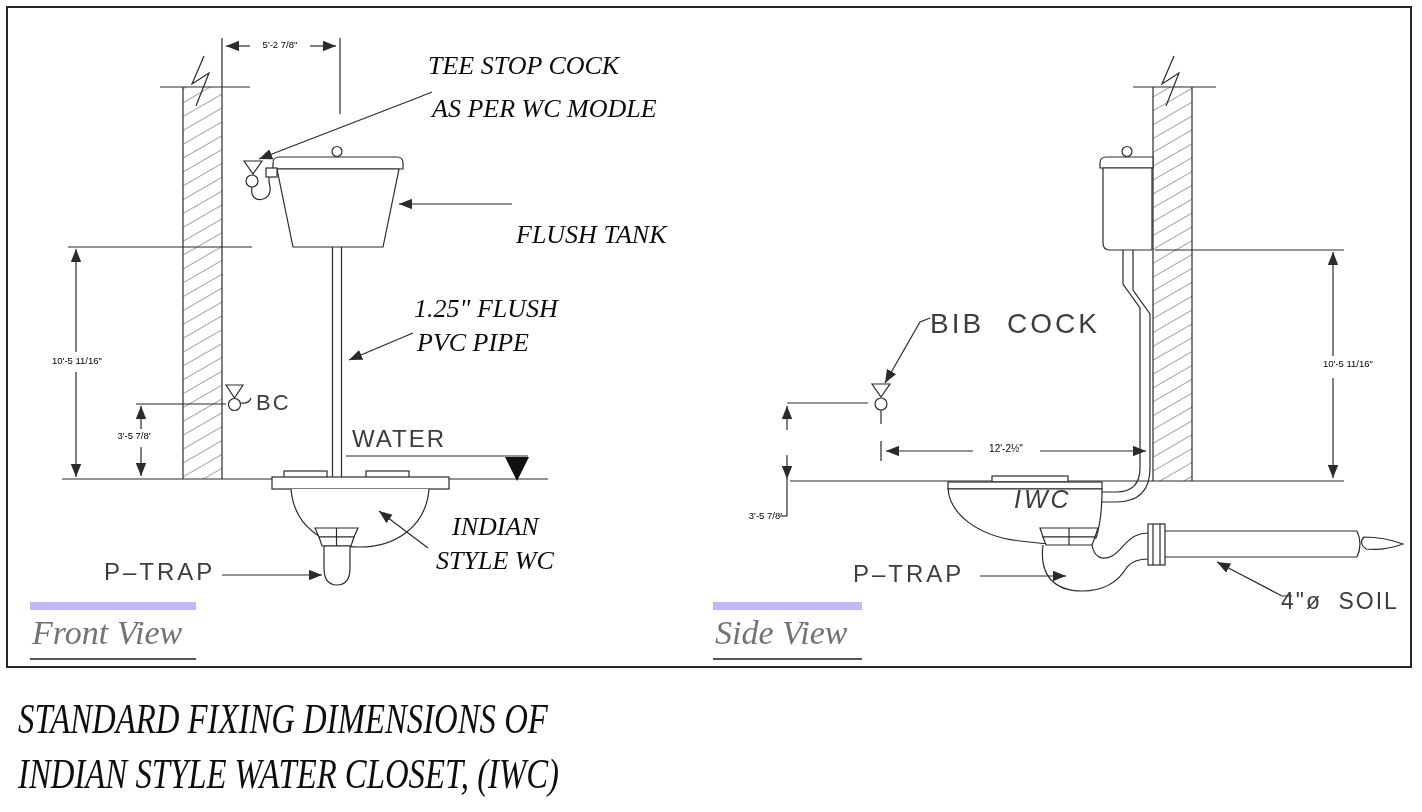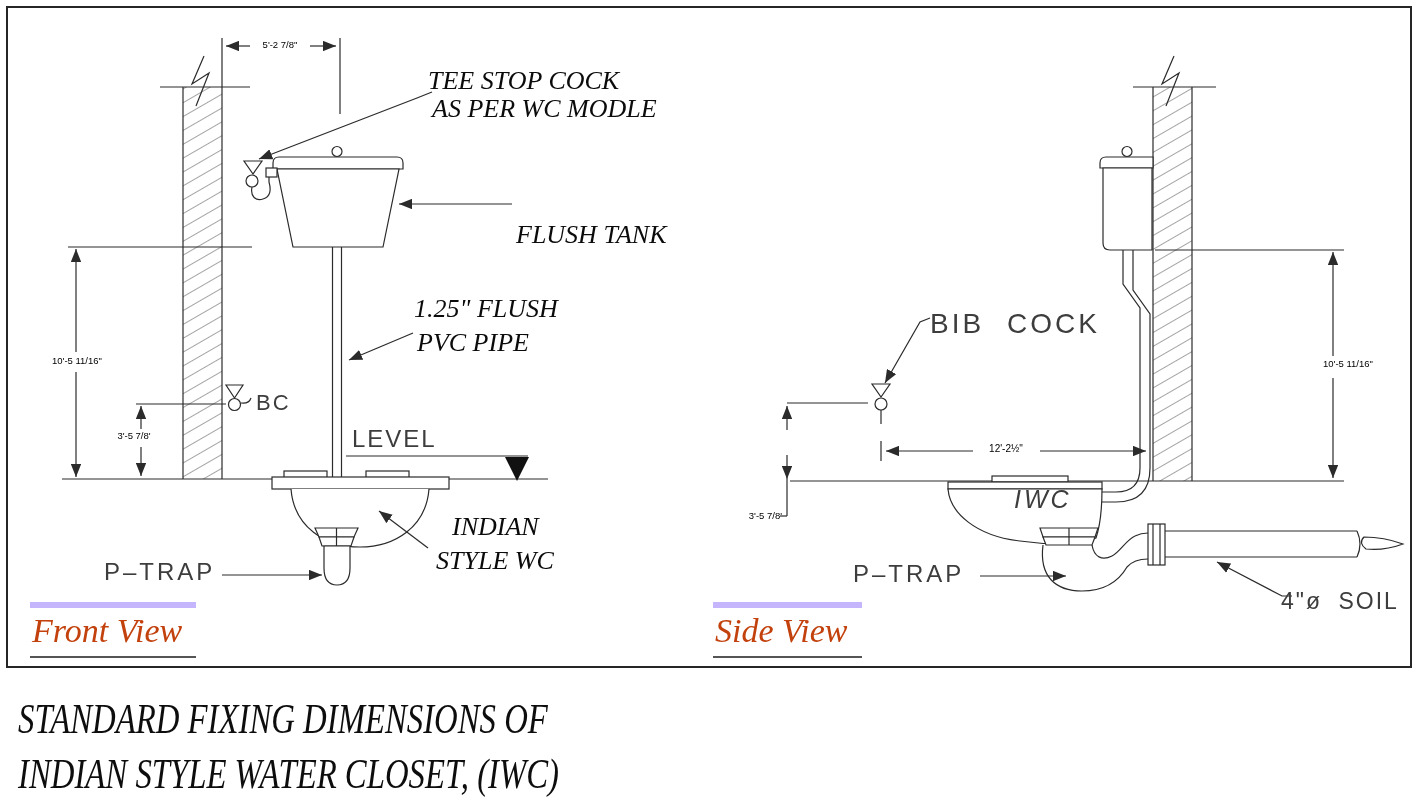--- a/index.html
+++ b/index.html
@@ -9,22 +9,22 @@
          border:2px solid #262626;background:transparent;}
   svg.linework{position:absolute;left:0;top:0;width:1422px;height:812px;}
   .abs{position:absolute;}
   .lbl-serif{font-family:"Liberation Serif",serif;font-style:italic;
              font-size:26px;color:#0b0b0b;white-space:nowrap;line-height:1;}
   .lbl-cad{font-family:"Liberation Sans",sans-serif;font-weight:400;
            font-size:24px;color:#3d3d3d;letter-spacing:3px;white-space:nowrap;line-height:1;}
   .dim{font-family:"Liberation Sans",sans-serif;font-size:9.5px;color:#000;
        white-space:nowrap;line-height:1.2;text-align:center;}
   .caption{font-family:"Liberation Serif",serif;font-style:italic;font-size:34px;
-           color:#c2410c;white-space:nowrap;line-height:1;display:inline-block;
-           border-top:6px solid #c4b5fd;border-bottom:2px solid #555;padding:6px 14px 8px 2px;}
+           color:#737373;white-space:nowrap;line-height:1;display:inline-block;
+           border-top:8px solid #c4b5fd;border-bottom:2px solid #555;padding:6px 14px 8px 2px;}
   .title-line{font-family:"Liberation Serif",serif;font-style:italic;font-size:42px;
               color:#0d0d0d;white-space:nowrap;line-height:1;transform:scaleX(0.78);
               transform-origin:left center;}
 </style>
 </head>
 <body>
 
 <div class="frame"></div>
 
 <svg class="linework" viewBox="0 0 1422 812" xmlns="http://www.w3.org/2000/svg">
@@ -186,26 +186,26 @@
     </g>
 
     <g>
       <polyline points="930,318 920,322 885,383" marker-end="url(#arr)"></polyline>
       <line x1="980" y1="576" x2="1066" y2="576" marker-end="url(#arr)"></line>
       <polyline points="1292,596 1282,596 1217,562" marker-end="url(#arr)"></polyline>
     </g>
   </g>
 </svg>
 
-<div class="abs lbl-serif" style="left:428px;top:68px;">TEE STOP COCK</div>
+<div class="abs lbl-serif" style="left:428px;top:53px;">TEE STOP COCK</div>
 <div class="abs lbl-serif" style="left:432px;top:96px;">AS PER WC MODLE</div>
 <div class="abs lbl-serif" style="left:516px;top:192px;margin-top:30px;">FLUSH TANK</div>
 <div class="abs lbl-serif" style="left:414px;top:296px;">1.25" FLUSH</div>
 <div class="abs lbl-serif" style="left:417px;top:330px;text-align:right;">PVC PIPE</div>
-<div class="abs lbl-cad" style="left:352px;top:427px;letter-spacing:2px;">LEVEL</div>
+<div class="abs lbl-cad" style="left:352px;top:427px;letter-spacing:2px;">WATER</div>
 <div class="abs lbl-serif" style="left:452px;top:514px;font-family:Liberation Serif, serif;">INDIAN</div>
 <div class="abs lbl-serif" style="left:436px;top:548px;">STYLE WC</div>
 <div class="abs lbl-cad" style="left:104px;top:560px;">P–TRAP</div>
 <div class="abs lbl-cad" style="left:256px;top:392px;font-size:22px;letter-spacing:2px;">BC</div>
 
 <div class="abs dim" style="left:247px;top:39px;width:66px;">5'-2 7/8"</div>
 <div class="abs dim" style="left:34px;top:355px;width:86px;">10'-5 11/16"</div>
 <div class="abs dim" style="left:102px;top:430px;width:64px;">3'-5 7/8'</div>
 
 <div class="abs" style="left:30px;top:602px;">

